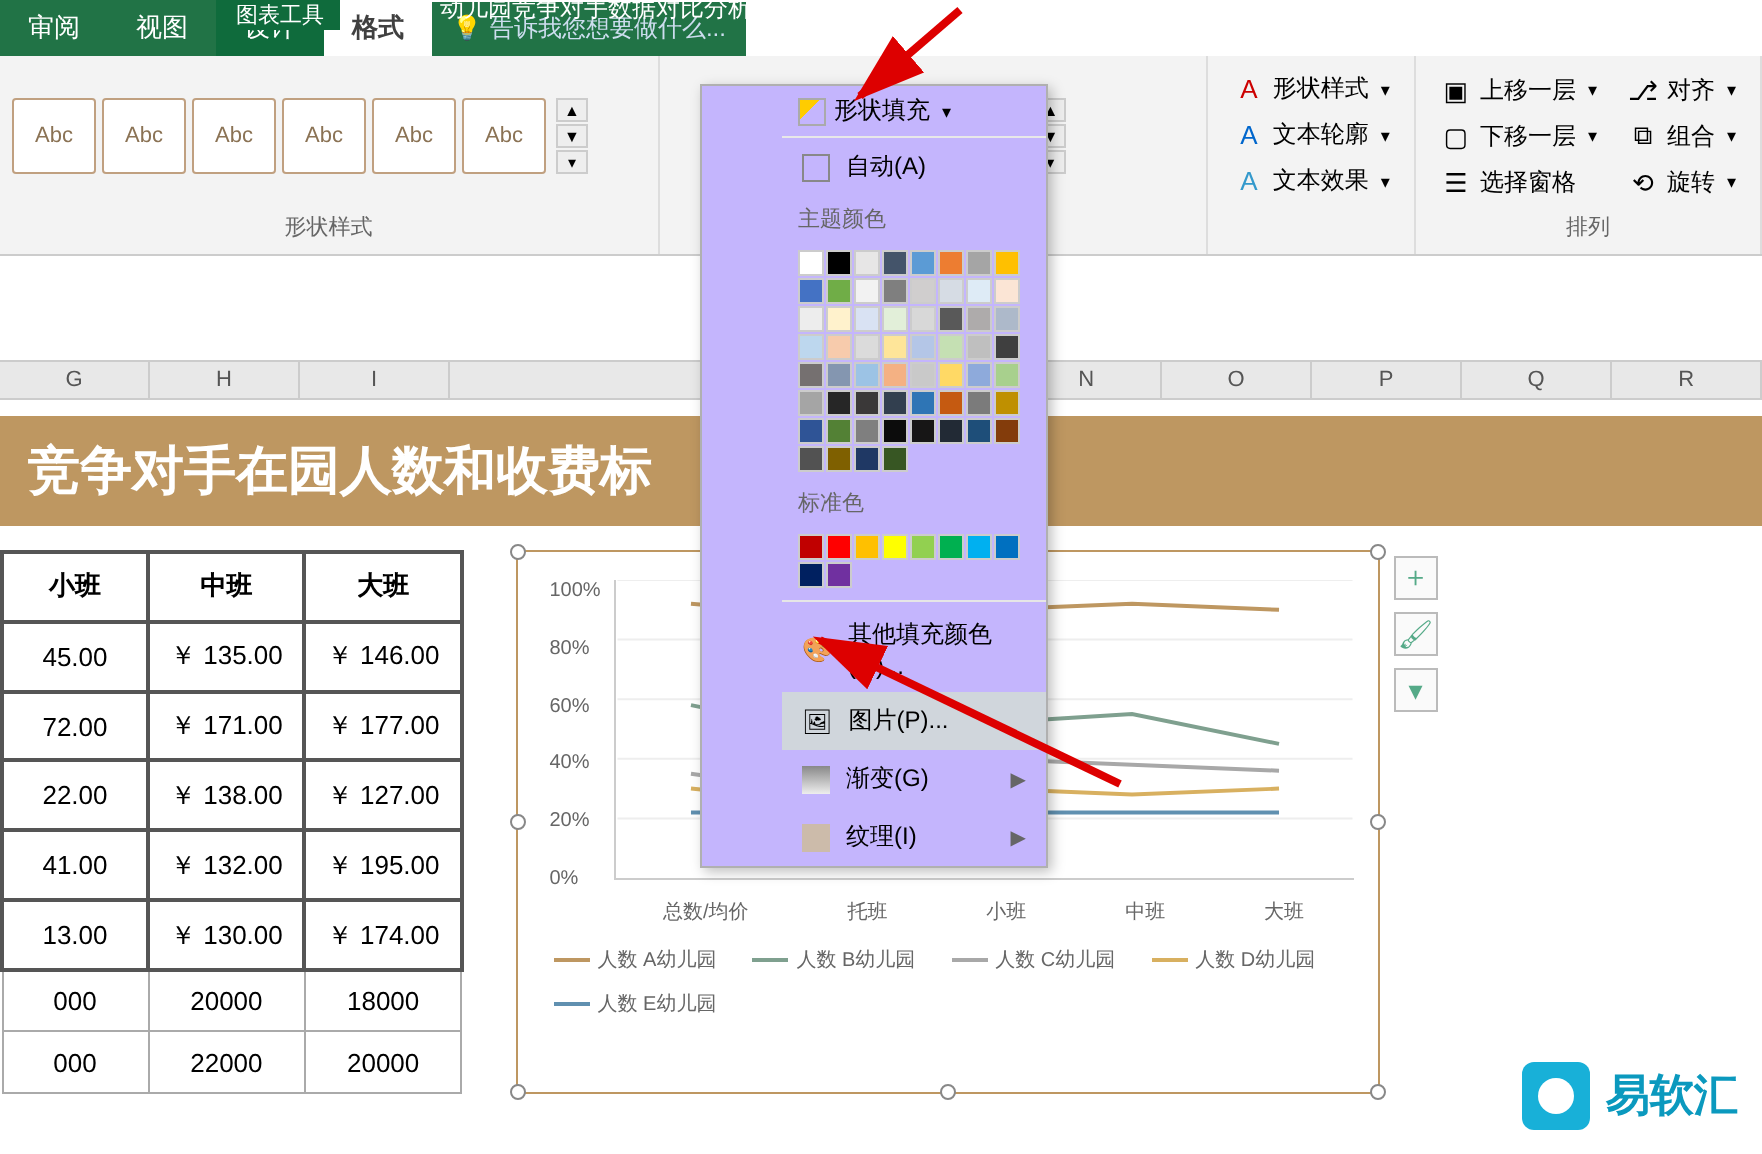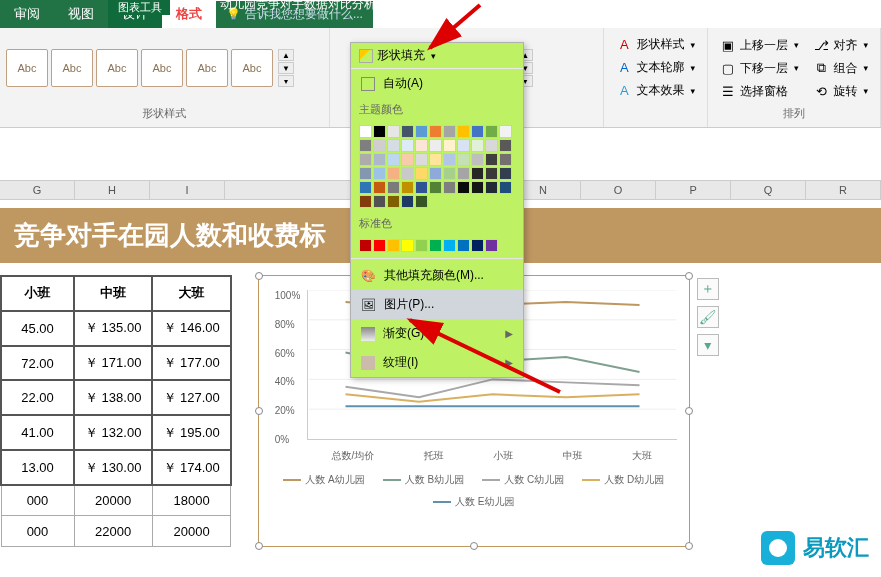--- a/index.html
+++ b/index.html
@@ -1,20 +1,20 @@
 <!DOCTYPE html>
 <html><head>
   <meta charset="utf-8">
   <style>
     * { box-sizing: border-box; margin: 0; padding: 0; }
     body { font-family: "Microsoft YaHei", sans-serif; font-size: 12px; background: #fff; width: 881px; height: 577px; overflow: hidden; position: relative; }
     
     .ribbon-header { display: flex; background: #fff; height: 28px; align-items: center; }
     .tab { padding: 5px 14px; color: #fff; font-size: 13px; background: #217346; cursor: pointer; }
-    .tab.active { background: #fff; color: #ef4444; font-weight: bold; }
+    .tab.active { background: #fff; color: #404040; font-weight: bold; }
     .title-bar { flex: 1; background: #217346; color: #cde; padding: 5px 10px; font-size: 13px; }
     .tell-me { background: #217346; color: #cde; padding: 5px 10px; font-size: 12px; display: flex; align-items: center; gap: 4px; }
     
     .ribbon-body { display: flex; background: #f3f3f3; border-bottom: 1px solid #ccc; height: 100px; }
     .ribbon-group { border-right: 1px solid #ddd; padding: 4px 6px; display: flex; flex-direction: column; }
     .group-content { flex: 1; display: flex; align-items: center; gap: 3px; }
     .group-label { text-align: center; font-size: 11px; color: #666; padding: 2px 0; }
     
     .shape-style-box { border: 1px solid #c0a080; background: #fff; width: 42px; height: 38px; display: flex; align-items: center; justify-content: center; color: #8b7355; font-size: 11px; border-radius: 2px; }
     .scroll-btns { display: flex; flex-direction: column; gap: 1px; margin-left: 2px; }
@@ -40,28 +40,28 @@
     table.data th, table.data td { border: 2px solid #555; padding: 6px 10px; text-align: center; background: #fff; white-space: nowrap; width: 73px; }
     table.data th { background: #fff; font-weight: bold; }
     table.data .bottom-row td { border: 1px solid #aaa; padding: 6px 16px; }
     
     .chart-container { border: 1px solid #be9761; background: #fff; width: 432px; height: 272px; position: relative; padding: 14px 18px 8px 18px; margin-left: 16px; }
     .chart-handle { position: absolute; width: 8px; height: 8px; border: 1px solid #888; background: #fff; border-radius: 50%; }
     .chart-area { position: relative; height: 155px; margin-left: 30px; }
     .y-labels { position: absolute; left: -32px; top: 0; height: 100%; display: flex; flex-direction: column; justify-content: space-between; font-size: 10px; color: #666; }
     .plot { position: absolute; left: 0; top: 0; width: 370px; height: 150px; border-left: 1px solid #ccc; border-bottom: 1px solid #ccc; }
     .x-labels { display: flex; justify-content: space-around; font-size: 10px; color: #666; margin-top: 4px; margin-left: 30px; width: 370px; }
-    .legend { display: flex; flex-wrap: wrap; justify-content: center; gap: 8px 18px; font-size: 10px; color: #666; margin-top: 10px; }
+    .legend { display: flex; flex-wrap: wrap; gap: 8px 18px; font-size: 10px; color: #666; margin-top: 10px; }
     .legend-item { display: flex; align-items: center; gap: 4px; }
     .legend-line { width: 18px; height: 2px; }
     
     .chart-side-btns { position: absolute; right: -30px; top: 2px; display: flex; flex-direction: column; gap: 6px; }
     .side-btn { width: 22px; height: 22px; border: 1px solid #bbb; background: #fafafa; display: flex; align-items: center; justify-content: center; font-size: 14px; color: #5a8; cursor: pointer; }
     
-    .dropdown-menu { position: absolute; left: 350px; top: 42px; width: 174px; background: #bef264; border: 1px solid #b0b0b0; box-shadow: 2px 2px 6px rgba(0,0,0,0.25); z-index: 100; }
+    .dropdown-menu { position: absolute; left: 350px; top: 42px; width: 174px; background: #c4b5fd; border: 1px solid #b0b0b0; box-shadow: 2px 2px 6px rgba(0,0,0,0.25); z-index: 100; padding-left: 40px; }
     .dd-trigger { display: flex; align-items: center; gap: 4px; padding: 4px 8px; border-bottom: 1px solid #e8e8e8; }
     .paint-icon { width: 14px; height: 14px; background: linear-gradient(135deg,#fc0 40%, transparent 40%); border: 1px solid #aaa; }
     .dd-section-label { padding: 4px 8px; font-size: 11px; color: #666; }
     .color-grid { display: flex; flex-wrap: wrap; gap: 1px; padding: 4px 8px; }
     .color-sw { width: 13px; height: 13px; border: 1px solid #ccc; }
     .dd-item { display: flex; align-items: center; gap: 8px; padding: 6px 10px; font-size: 12px; cursor: pointer; }
     .dd-item.highlighted { background: #d0d6dc; }
     .dd-sep { border-top: 1px solid #e6e6e6; margin: 2px 0; }
     .dd-arrow { margin-left: auto; font-size: 10px; color: #666; }
     

